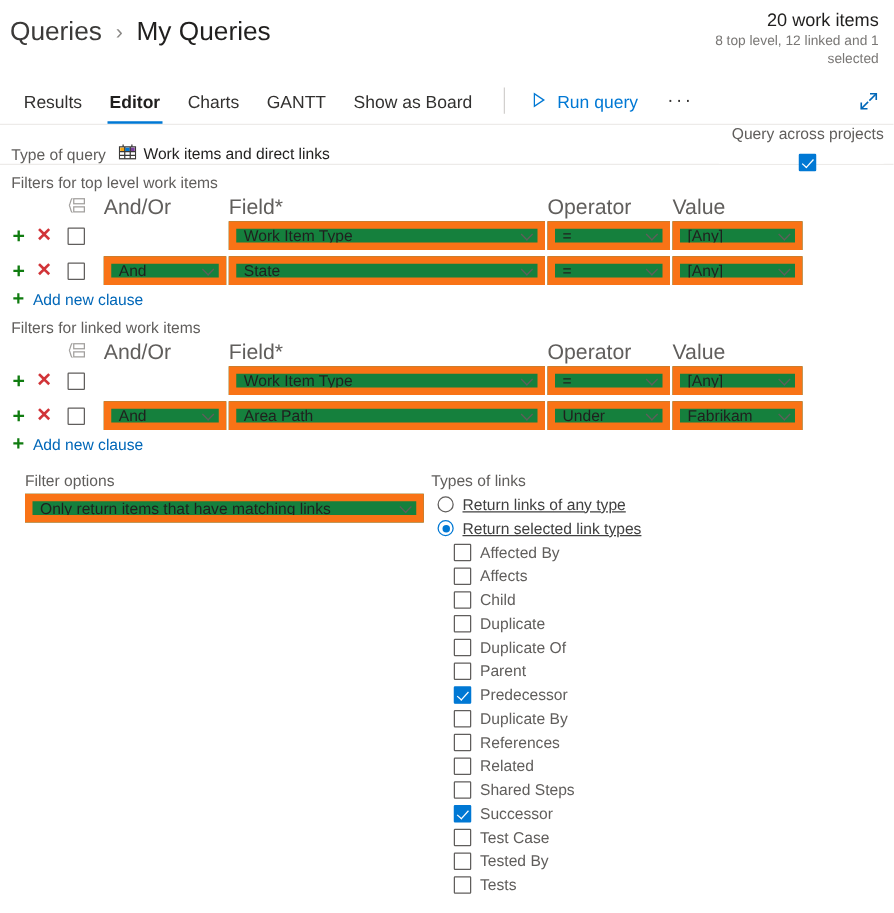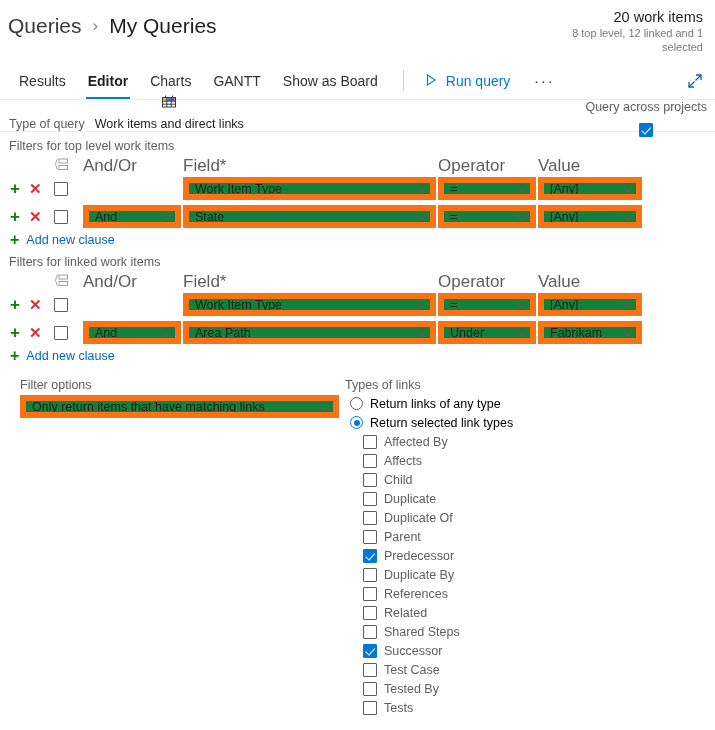--- a/index.html
+++ b/index.html
@@ -145,21 +145,20 @@
   .qtype-label {
     font-size: 12.5px;
     color: #605e5c;
     margin-right: 10px;
   }
   .qtype-value {
     display: flex; align-items: center; gap: 6px;
     font-size: 12.5px;
     color: #201f1e;
     cursor: pointer;
-    flex-direction: column;
   }
   .grid-icon { display: block; }
 
   .across {
     position: absolute;
     right: 8px; top: 0; bottom: 0;
     display: flex; align-items: center; gap: 9px;
     background: #fff;
     padding-left: 10px;
     flex-direction: column;
@@ -322,21 +321,22 @@
   .rb.selected::after {
     content: "";
     position: absolute;
     left: 2.5px; top: 2.5px;
     width: 6px; height: 6px;
     border-radius: 50%;
     background: #0078d4;
   }
   .radio-label {
     font-size: 12.5px;
-    color: #000000;
+    color: #404040;
+    text-decoration: underline;
   }
   .link-row {
     display: flex; align-items: center; gap: 7px;
     height: 19px;
     padding-left: 18px;
     cursor: pointer;
     text-align: center;
   }
   .link-label {
     font-size: 12.5px;

